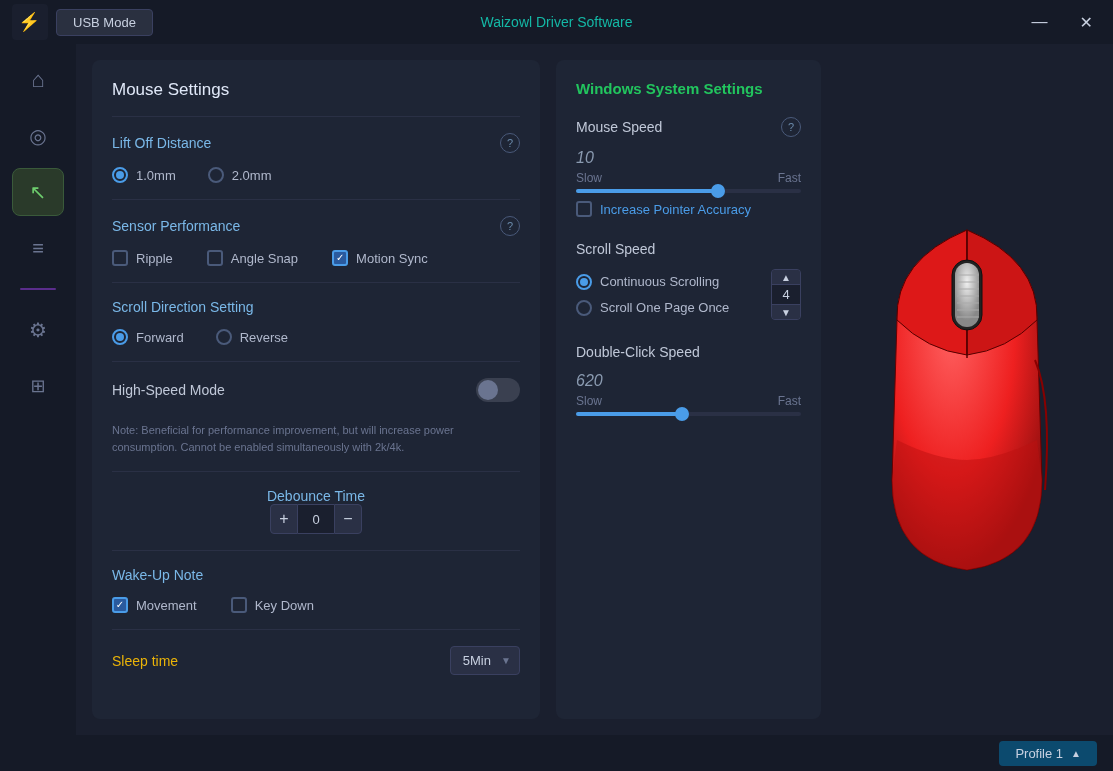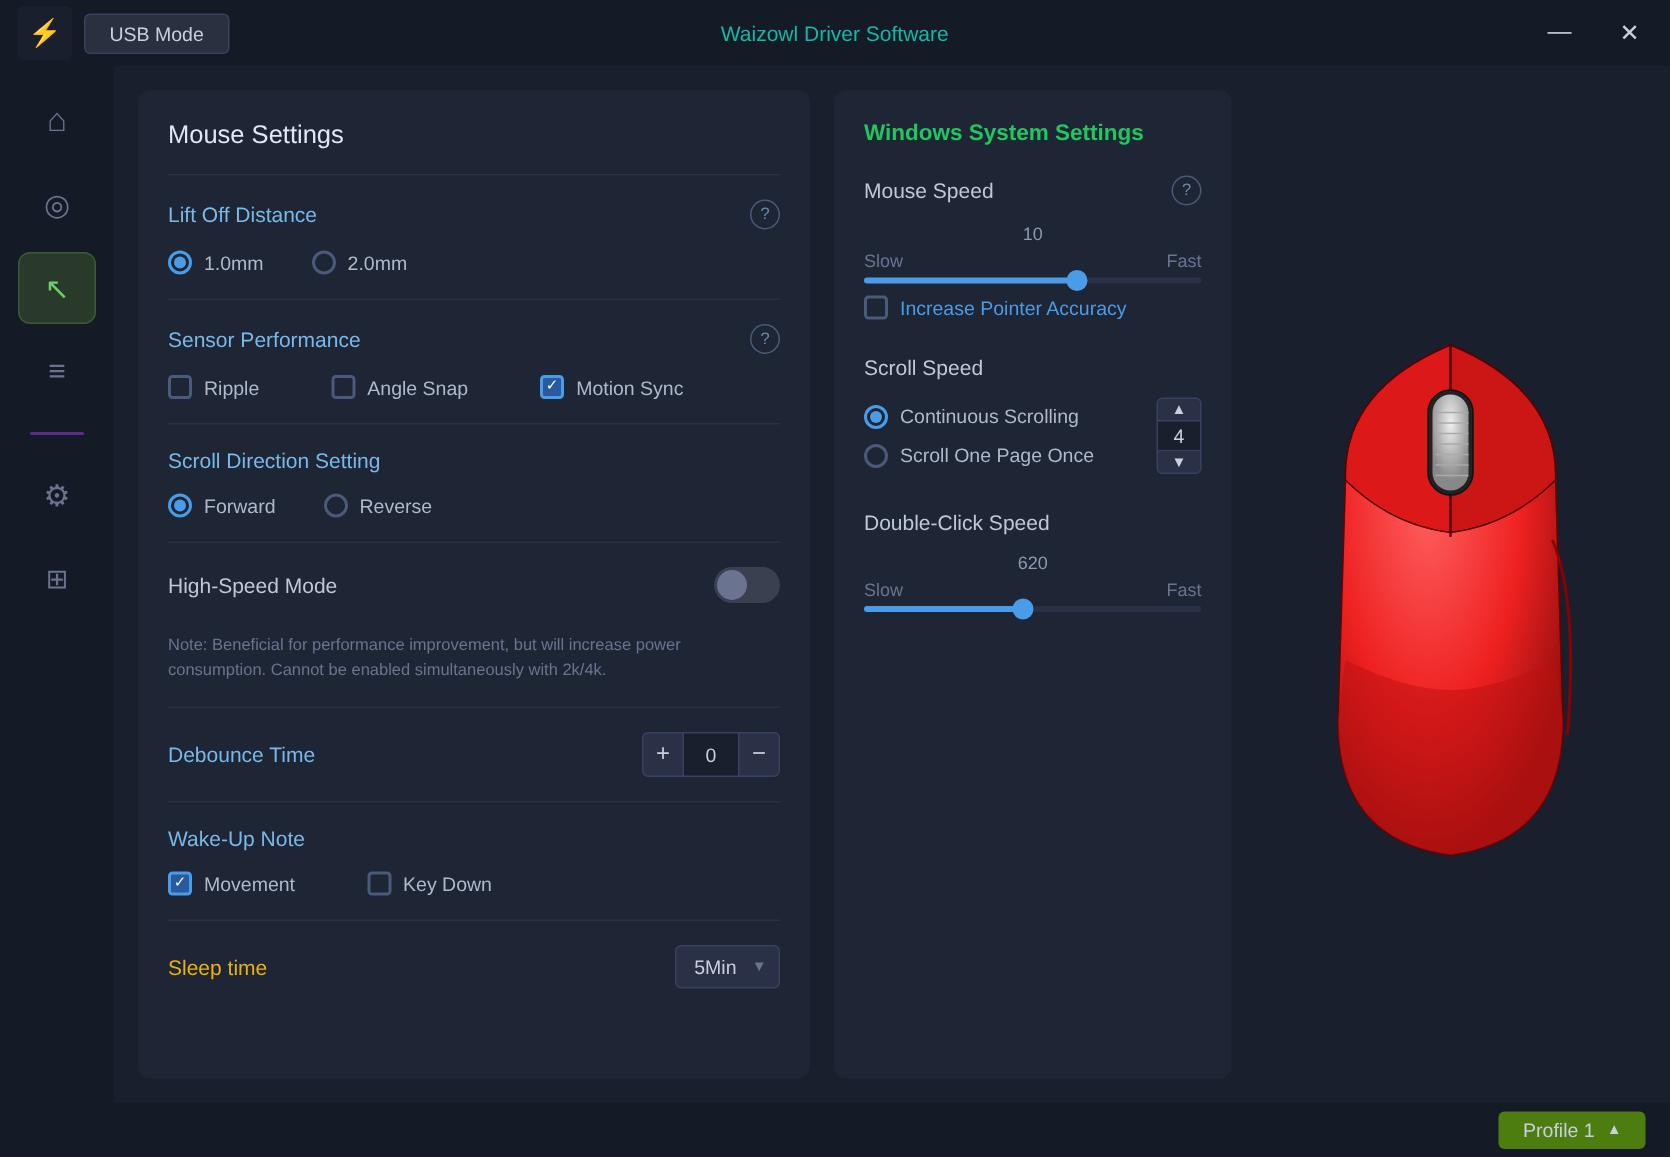--- a/index.html
+++ b/index.html
@@ -169,21 +169,21 @@
       content: '';
       width: 8px; height: 8px;
       border-radius: 50%;
       background: #4a9ce8;
     }
 
     
     .checkbox-group {
       display: flex;
       flex-wrap: wrap;
-      gap: 12px 48px;
+      gap: 12px 34px;
       align-items: center;
     }
     .checkbox-item {
       display: flex;
       align-items: center;
       gap: 8px;
       cursor: pointer;
       font-size: 13px;
       color: #b0b8cc;
     }
@@ -236,20 +236,21 @@
       font-size: 11px;
       color: #6a7490;
       line-height: 1.5;
     }
 
     
     .stepper-row {
       display: flex;
       align-items: center;
       justify-content: space-between;
+      flex-direction: column;
     }
     .stepper {
       display: flex;
       align-items: center;
       gap: 0;
     }
     .stepper-btn {
       width: 28px; height: 30px;
       background: #2a3045;
       border: 1px solid #3a4060;
@@ -353,24 +354,24 @@
     .slider-thumb {
       width: 14px; height: 14px;
       background: #4a9ce8;
       border-radius: 50%;
       position: absolute;
       top: -5px;
       transform: translateX(-50%);
       cursor: pointer;
     }
     .slider-value {
-      text-align: center;
-      font-size: 12px;
+      font-size: 16px;
       color: #8a9ab0;
       margin-bottom: 4px;
+      font-style: italic;
     }
 
     
     .win-checkbox-row {
       display: flex;
       align-items: center;
       gap: 8px;
       margin-top: 8px;
     }
     .win-checkbox-label {
@@ -425,21 +426,21 @@
     
     .bottom-bar {
       height: 36px;
       background: #151a27;
       display: flex;
       align-items: center;
       justify-content: flex-end;
       padding: 0 16px;
     }
     .profile-btn {
-      background: #4d7c0f;
+      background: #0c4a6e;
       border: none;
       border-radius: 4px;
       color: #c8d0e0;
       padding: 5px 16px;
       font-size: 13px;
       cursor: pointer;
       display: flex;
       align-items: center;
       gap: 8px;
     }

